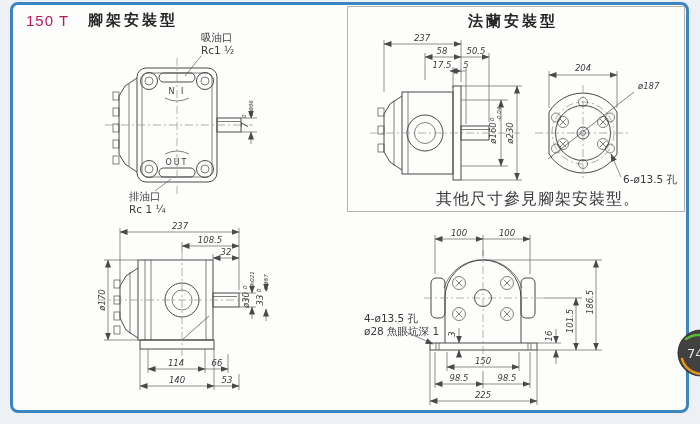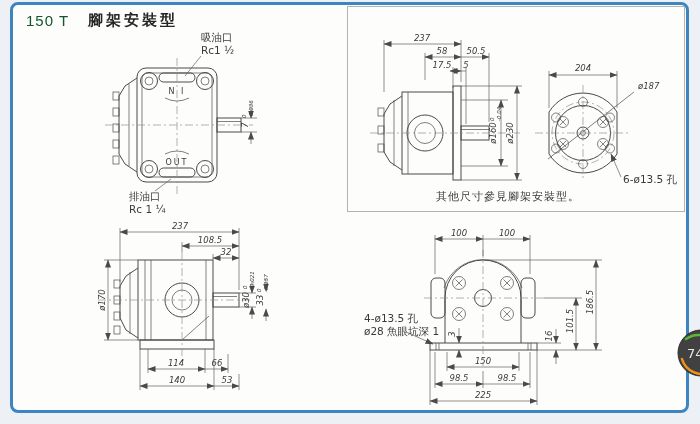--- a/index.html
+++ b/index.html
@@ -1,26 +1,26 @@
 <!DOCTYPE html>
 <html><head>
 <meta charset="utf-8">
 <style>
   html,body{margin:0;padding:0;}
   body{width:700px;height:424px;font-family:"Liberation Sans","DejaVu Sans",sans-serif;}
   .stage{position:relative;width:700px;height:424px;background:#edf0f4;overflow:hidden;}
   .frame{position:absolute;left:10px;top:2px;width:679px;height:411px;background:#fdfdfc;
          border:3px solid #3d85c0;border-radius:8px;box-sizing:border-box;}
   .abs{position:absolute;}
-  .model{left:26px;top:12px;font-size:15px;color:#14532d;letter-spacing:1px;}
+  .model{left:26px;top:12px;font-size:15px;color:#be185d;letter-spacing:1px;}
   .sec-title{font-size:15px;font-weight:700;color:#262626;letter-spacing:3px;}
   .foot-title{left:88px;top:11px;}
   .flange-box{left:347px;top:6px;width:338px;height:206px;border:1px solid #b3b3b3;box-sizing:border-box;}
   .flange-title{left:468px;top:12px;}
-  .note{left:436px;top:189px;font-size:11px;color:#3a3a3a;letter-spacing:1px;}
+  .note{left:436px;top:189px;font-size:16px;color:#3a3a3a;letter-spacing:1px;}
   svg{position:absolute;overflow:visible;}
   svg text{font-family:"DejaVu Sans","Liberation Sans",sans-serif;fill:#3a3a3a;}
   .dim{font-size:8.5px;font-style:italic;}
   .dimS{font-size:5.5px;font-style:italic;}
   .cjk{font-size:10.5px;}
   .mark{font-size:8px;letter-spacing:2px;}
   .ln{stroke:#4a4a4a;fill:none;stroke-width:1;}
   .lt{stroke:#4a4a4a;fill:none;stroke-width:.7;}
   .cl{stroke:#8f8f8f;fill:none;stroke-width:.7;stroke-dasharray:8 3 2 3;}
   .ext{stroke:#606060;fill:none;stroke-width:.7;}
@@ -30,20 +30,21 @@
 </head>
 <body>
 
 <div class="stage">
   <div class="frame"></div>
 
   <div class="abs model">150 T</div>
   <div class="abs sec-title foot-title">腳架安裝型</div>
 
   <div class="abs flange-box"></div>
+  <div class="abs sec-title flange-title">法蘭安裝型</div>
   <div class="abs note">其他尺寸參見腳架安裝型。</div>
 
   <svg class="abs" style="left:95px;top:30px" width="215" height="190" viewBox="0 0 215 190">
     <defs>
         <marker id="arrA" markerWidth="9" markerHeight="8" refX="7.5" refY="3" orient="auto-start-reverse" markerUnits="userSpaceOnUse">
           <path d="M0,0L8,3L0,6z" fill="#4a4a4a"></path>
         </marker>
       </defs>
     <g>
       <rect class="ln" x="42" y="38" width="80" height="114" rx="9"></rect>

